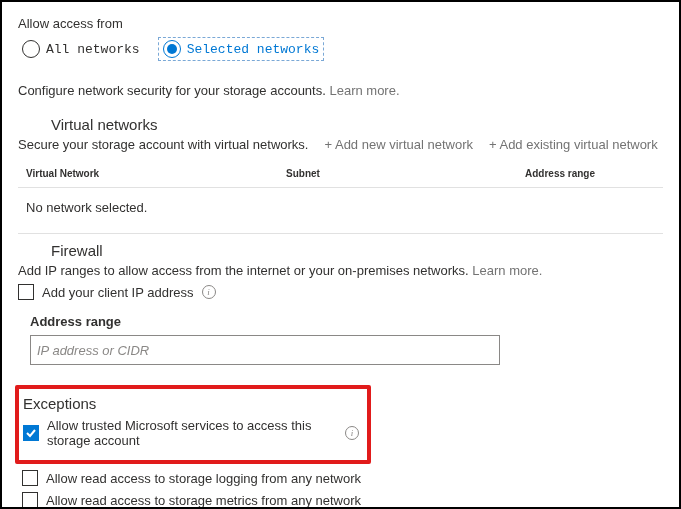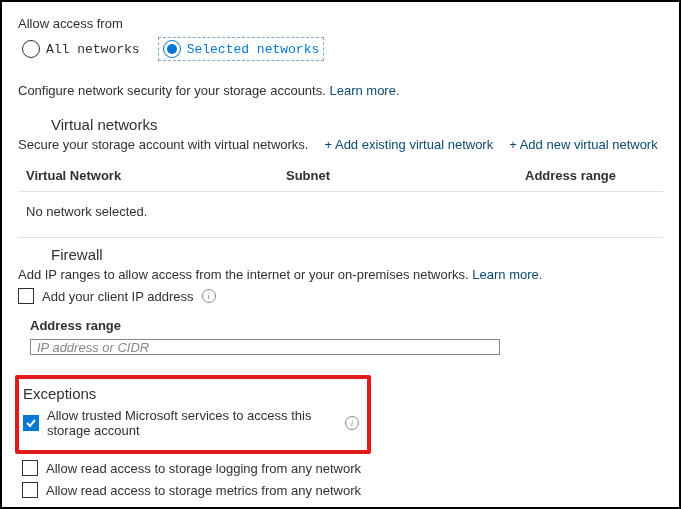--- a/index.html
+++ b/index.html
@@ -57,21 +57,21 @@
     height: 10px;
     border-radius: 50%;
     background: #0078d4;
   }
   .radio-item.selected .label { color: #0078d4; }
   .desc {
     font-size: 13px;
     margin-bottom: 18px;
   }
   .link {
-    color: #0c4a6e;
+    color: #737373;
     cursor: pointer;
   }
   .sec-title {
     font-size: 15px;
     font-weight: 400;
     margin-bottom: 4px;
     margin-top: 8px;
     margin-left: 33px;
   }
   .sub-row {
@@ -85,21 +85,21 @@
     margin-left: 6px;
     font-size: 13px;
   }
   .tbl {
     width: 100%;
   }
   .tbl-head {
     display: flex;
     padding: 8px 8px 8px 8px;
     font-weight: 600;
-    font-size: 13px;
+    font-size: 10px;
     border-bottom: 1px solid #e1e1e1;
   }
   .col-vn { flex: 0 0 260px; }
   .col-sn { flex: 1; }
   .col-ar { flex: 0 0 130px; text-align: left; }
   .tbl-empty {
     padding: 12px 8px 18px 8px;
     color: #323130;
     border-bottom: 1px solid #e1e1e1;
   }
@@ -139,21 +139,21 @@
     font-family: Georgia, serif;
     flex-shrink: 0;
   }
   .addr-label {
     font-weight: 600;
     margin: 14px 0 6px 12px;
   }
   .addr-input {
     margin-left: 12px;
     width: 470px;
-    height: 16px;
+    height: 30px;
     border: 1px solid #8a8886;
     padding: 2px 6px;
     font-size: 13px;
     font-family: inherit;
   }
   .addr-input::placeholder { color: #8a8886; font-style: italic; }
   .highlight {
     border: 4px solid #e11b1b;
     border-radius: 2px;
     padding: 6px 8px 6px 0;
@@ -185,22 +185,22 @@
   </div>
 
   <div class="desc">
     <span>Configure network security for your storage accounts.</span>
     <span class="link">Learn more.</span>
   </div>
 
   <div class="sec-title">Virtual networks</div>
   <div class="sub-row">
     <span>Secure your storage account with virtual networks.</span>
+    <span class="link">+ Add new virtual network</span>
     <span class="link">+ Add existing virtual network</span>
-    <span class="link">+ Add new virtual network</span>
   </div>
 
   <div class="tbl">
     <div class="tbl-head">
       <div class="col-vn">Virtual Network</div>
       <div class="col-sn">Subnet</div>
       <div class="col-ar">Address range</div>
     </div>
     <div class="tbl-empty">No network selected.</div>
   </div>

